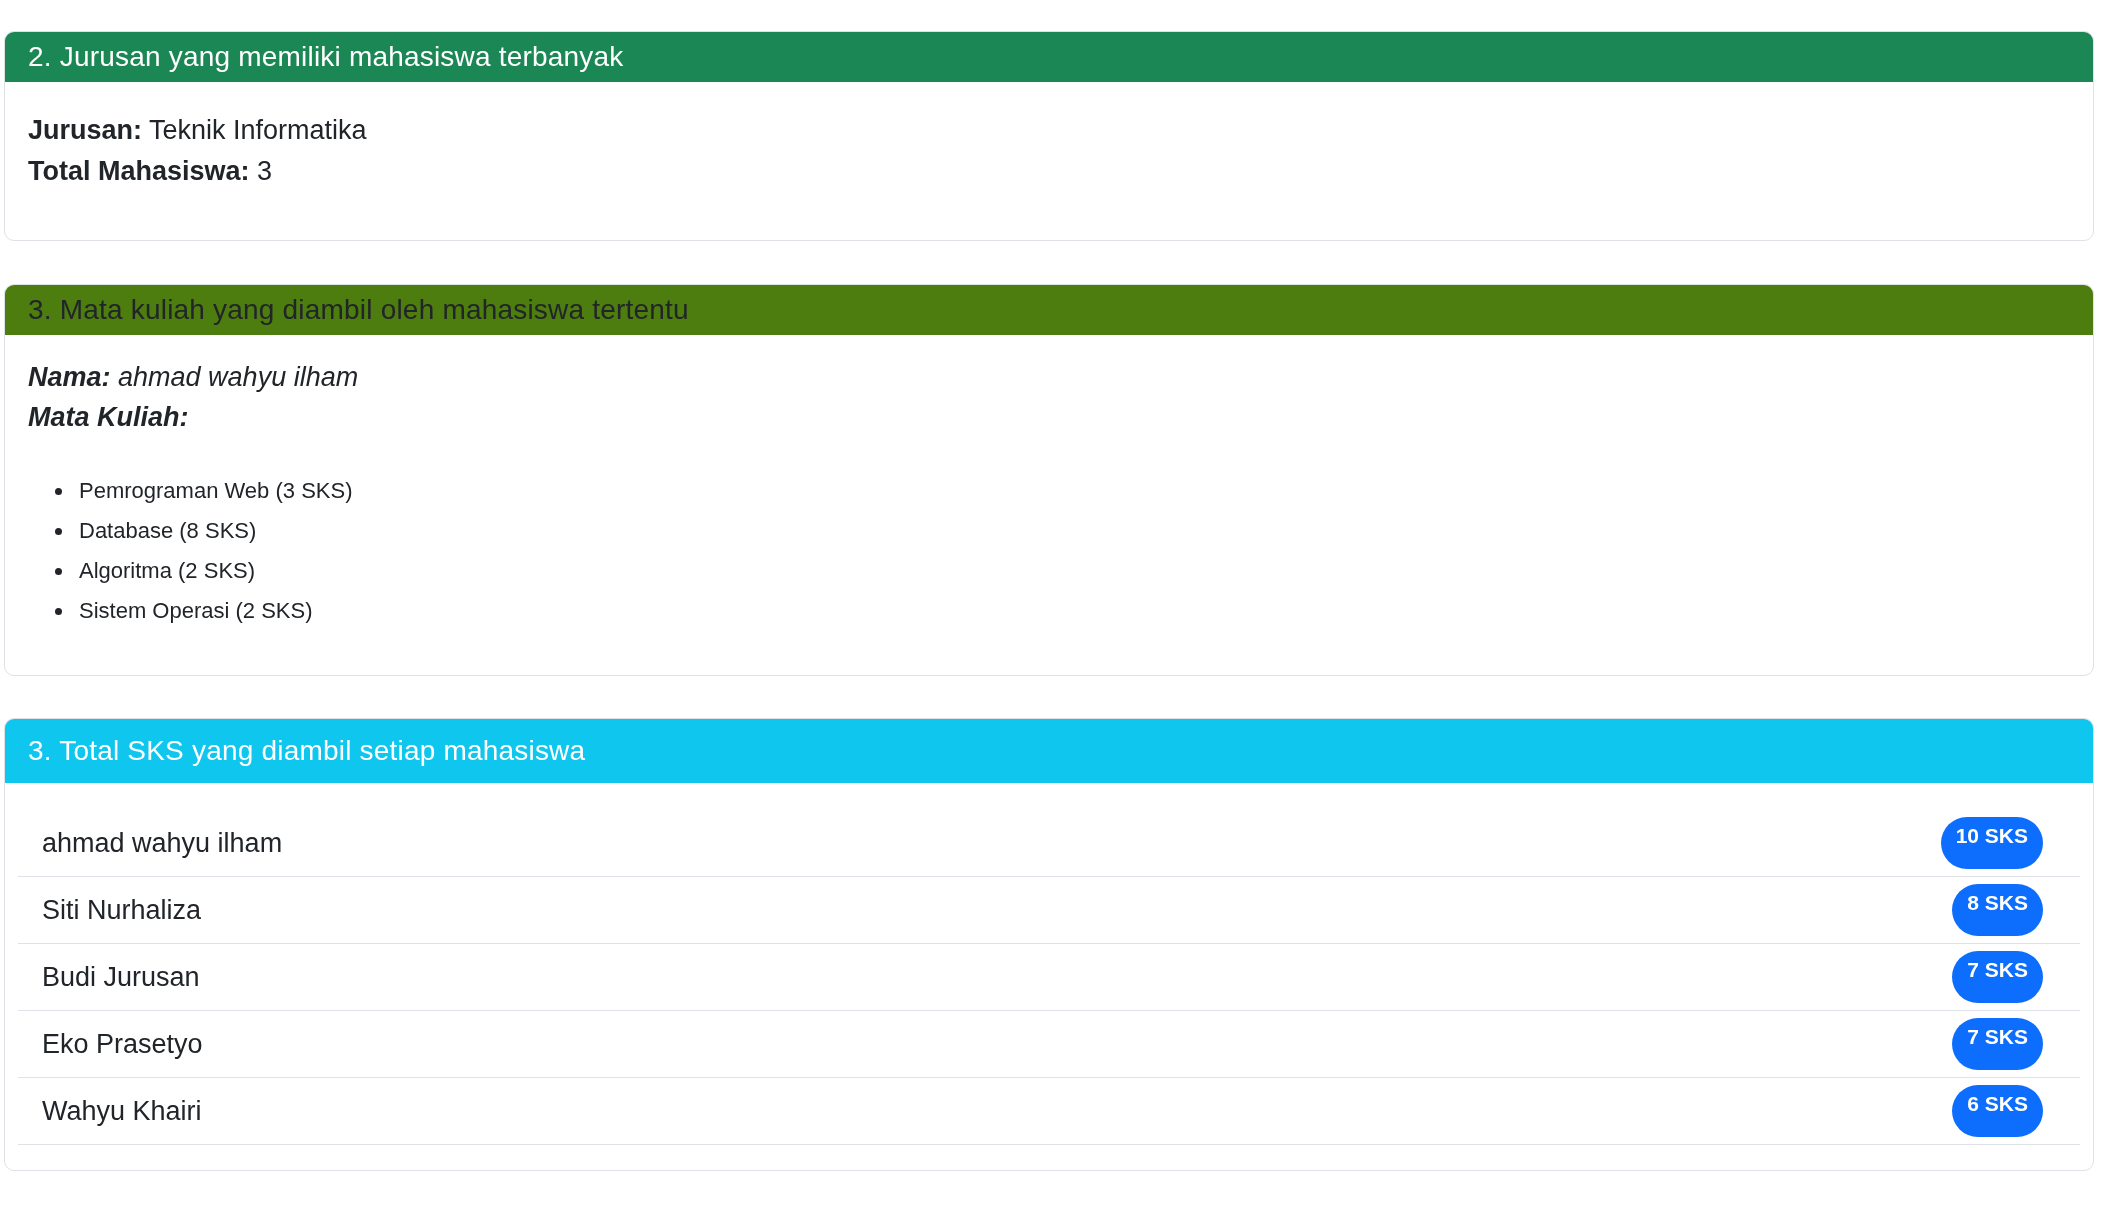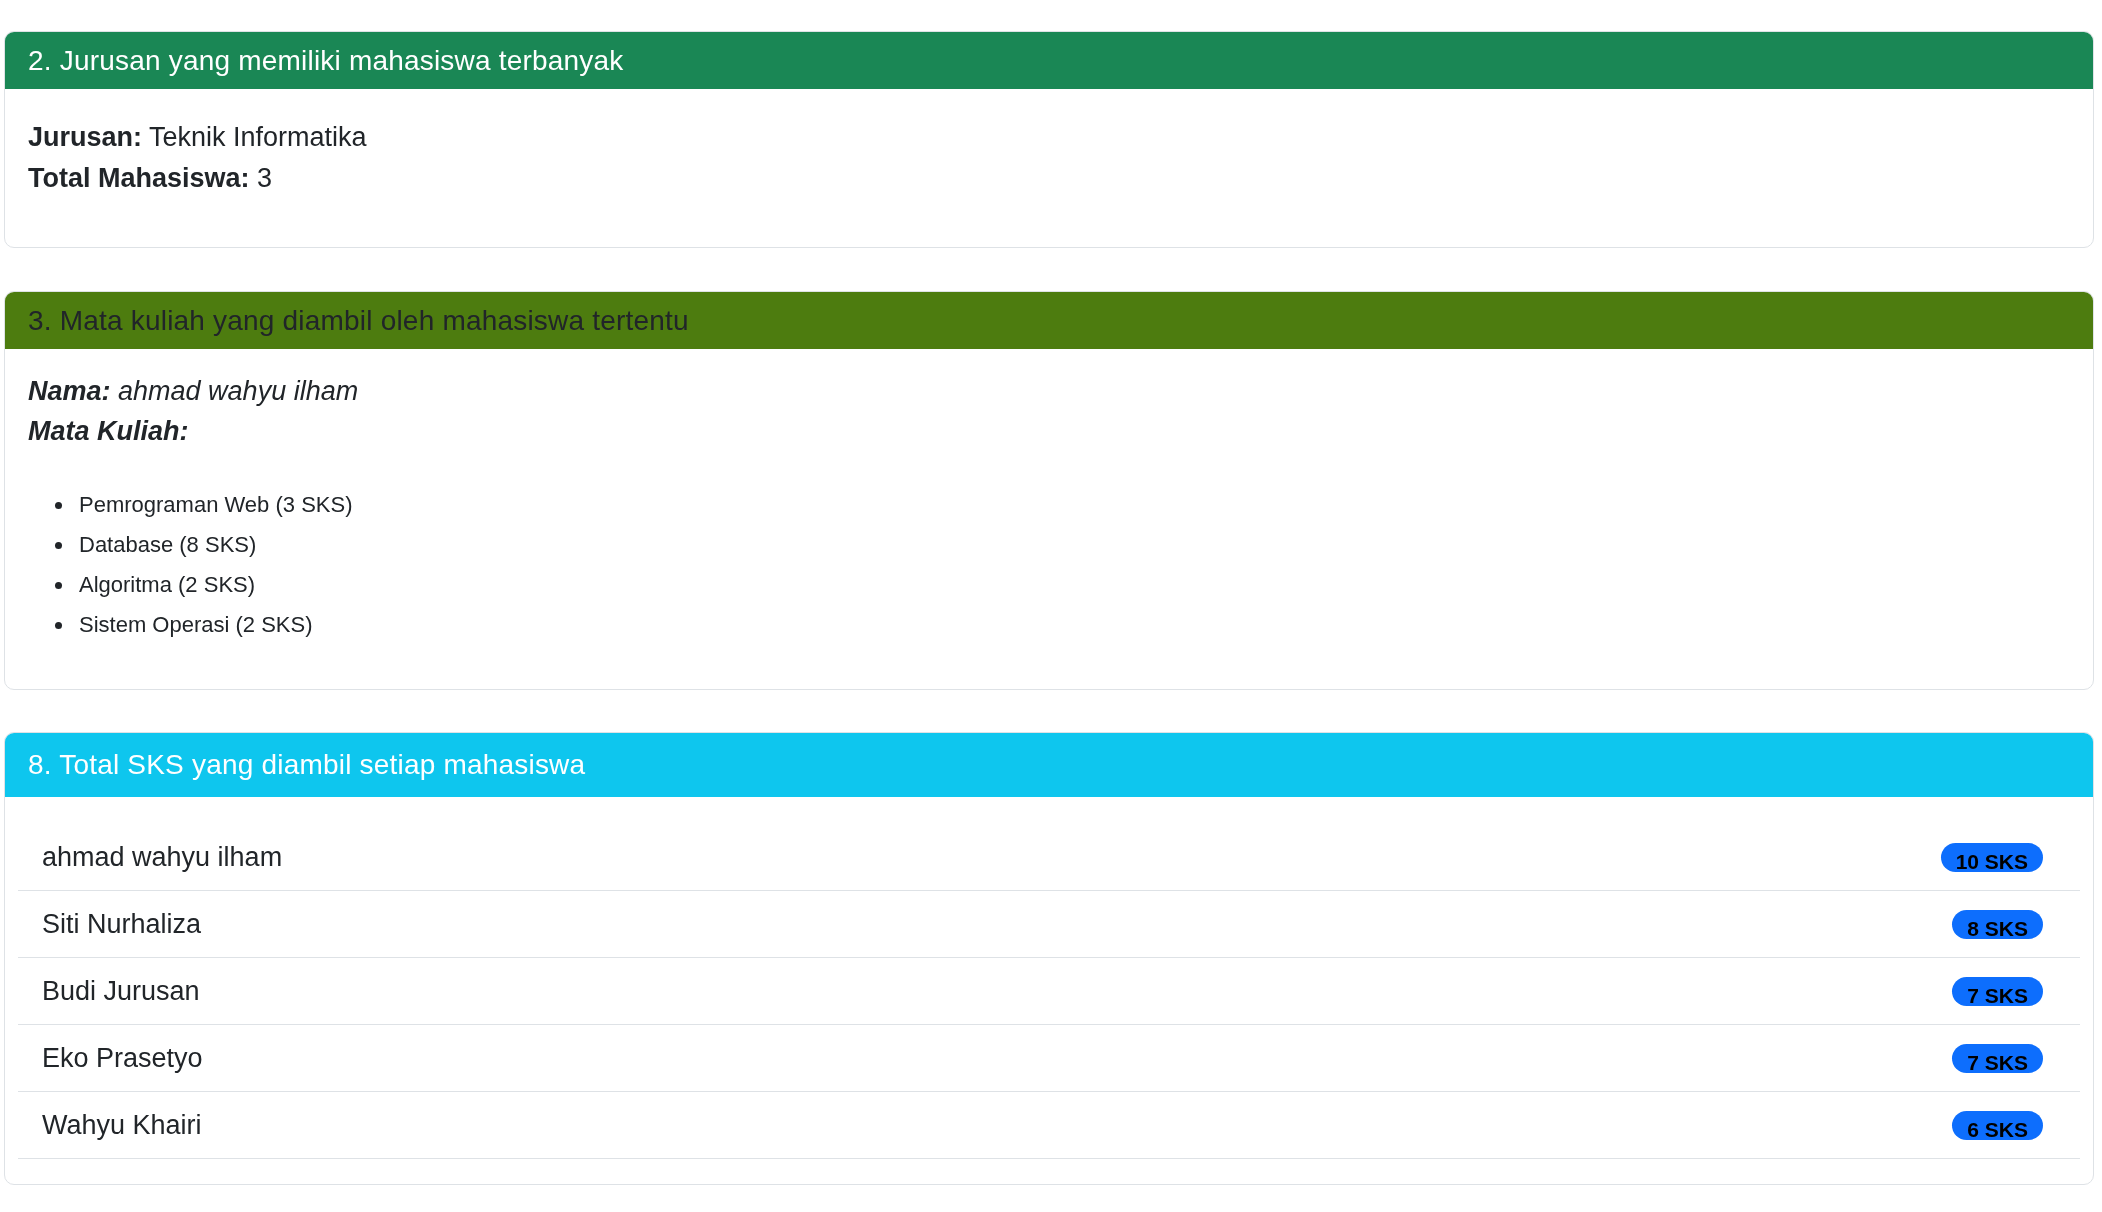--- a/index.html
+++ b/index.html
@@ -13,21 +13,21 @@
 
   .card {
     background: #ffffff;
     border: 1px solid #dee2e6;
     border-radius: 10px;
     overflow: hidden;
   }
   .card + .card { margin-top: 0; }
 
   .card-header {
-    height: 57px;
+    height: 50px;
     display: flex;
     align-items: center;
     padding: 0 23px;
     font-size: 28px;
     font-weight: 400;
     letter-spacing: 0.2px;
   }
 
   
   .card-1 { margin-bottom: 43px; }
@@ -56,25 +56,25 @@
   .sks-row {
     height: 67px;
     display: flex;
     align-items: center;
     justify-content: space-between;
     padding: 0 37px 0 24px;
     border-bottom: 1px solid #dee2e6;
     font-size: 27px;
   }
   .badge-pill {
-    color: #000000;
+    color: #ffffff;
     font-size: 21px;
     font-weight: 700;
     line-height: 1;
-    padding: 8px 15px 0;
+    padding: 8px 15px 23px;
     border-radius: 999px;
     white-space: nowrap;
     text-align: right;
   }
 </style>
 </head>
 <body>
 
 <div class="page">
 
@@ -105,21 +105,21 @@
       <ul class="course-list">
         <li>Pemrograman Web (3 SKS)</li>
         <li>Database (8 SKS)</li>
         <li>Algoritma (2 SKS)</li>
         <li>Sistem Operasi (2 SKS)</li>
       </ul>
     </div>
   </section>
 
   <section class="card card-3">
-    <header class="card-header" style="background-color: rgb(14, 198, 238); color: rgb(255, 255, 255);">8. Total SKS yang diambil setiap mahasiswa</header>
+    <header class="card-header" style="background-color: rgb(14, 198, 238); color: rgb(255, 255, 255);">3. Total SKS yang diambil setiap mahasiswa</header>
     <div class="sks-list">
 
       <div class="sks-row">
         <span>ahmad wahyu ilham</span>
         <span class="badge-pill" style="background-color: rgb(13, 110, 253);">10 SKS</span>
       </div>
 
       <div class="sks-row">
         <span>Siti Nurhaliza</span>
         <span class="badge-pill" style="background-color: rgb(13, 110, 253);">8 SKS</span>

